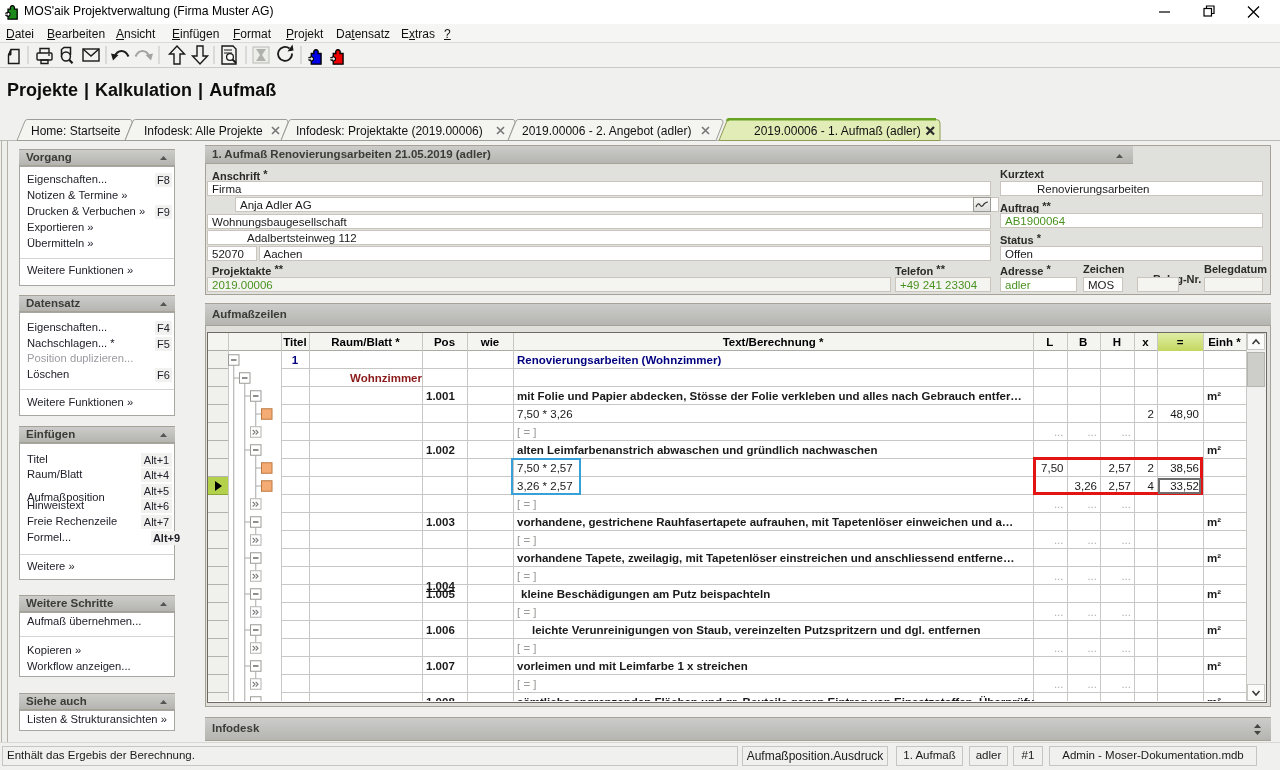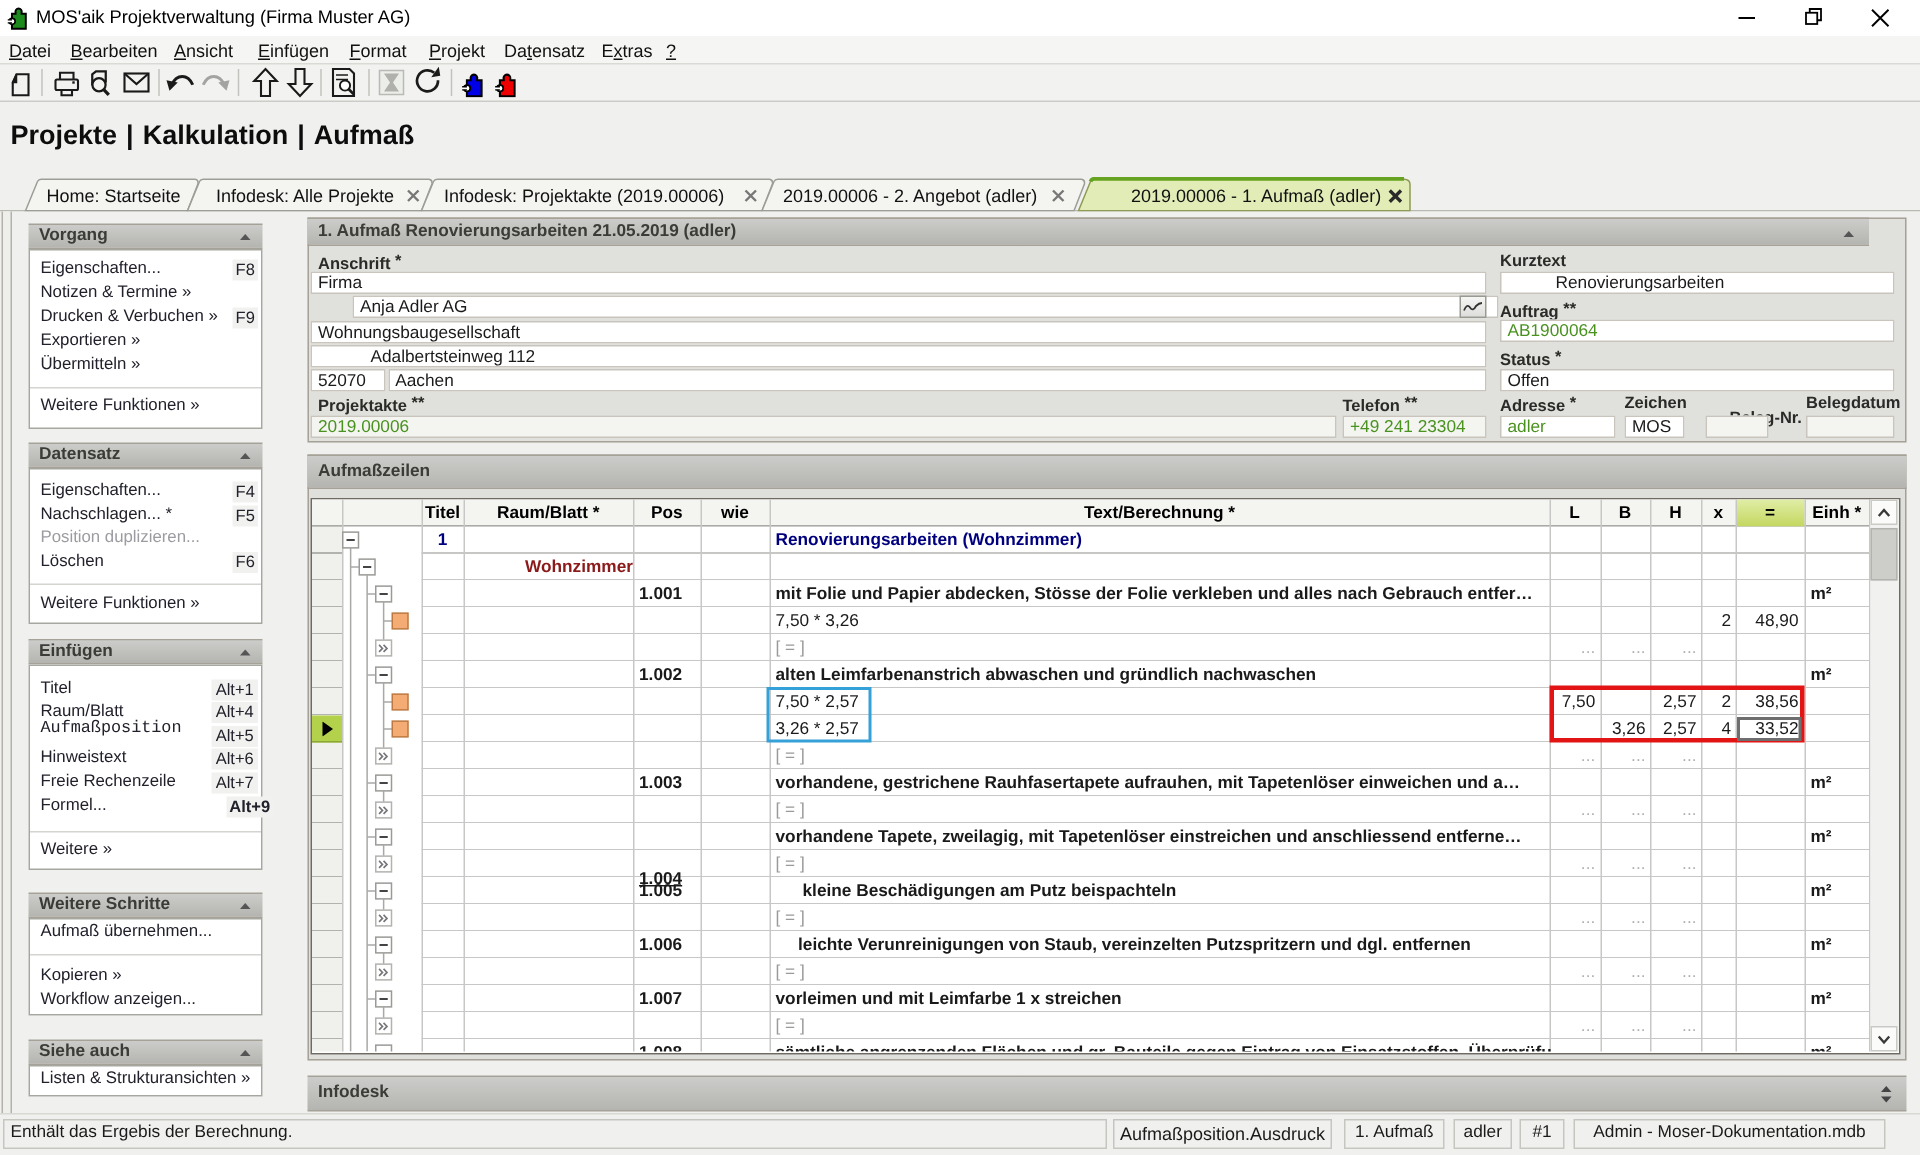--- a/index.html
+++ b/index.html
@@ -137,21 +137,21 @@
 <div class="abs" style="left:20px;top:389px;width:154px;height:1px;background:#d4d4d0;"></div>
 <div class="sideitem" style="left:27px;top:396px;">Weitere Funktionen »</div>
 <div class="abs hdrbar" style="left:19px;top:426px;width:156px;height:17px;padding:1px 0 0 7px;">Einfügen<svg style="position:absolute;right:7px;top:5px;" width="9" height="6">
       <path d="M1 5 L4.5 1 L8 5 Z" fill="#555"></path>
     </svg></div>
 <div class="abs panel" style="left:19px;top:443px;width:156px;height:137px;"></div>
 <div class="sideitem" style="left:27px;top:453px;">Titel</div>
 <div class="key" style="left:141px;top:452.5px;width:31px;height:14px;padding-top:1px;">Alt+1</div>
 <div class="sideitem" style="left:27px;top:468px;">Raum/Blatt</div>
 <div class="key" style="left:141px;top:467.5px;width:31px;height:14px;padding-top:1px;">Alt+4</div>
-<div class="sideitem" style="left:27px;top:480px;font-family:Liberation Mono, monospace;">Aufmaßposition</div>
+<div class="sideitem" style="left:27px;top:491px;">Aufmaßposition</div>
 <div class="key" style="left:141px;top:483.5px;width:31px;height:14px;padding-top:1px;">Alt+5</div>
 <div class="sideitem" style="left:27px;top:499px;">Hinweistext</div>
 <div class="key" style="left:141px;top:498.5px;width:31px;height:14px;padding-top:1px;">Alt+6</div>
 <div class="sideitem" style="left:27px;top:515px;">Freie Rechenzeile</div>
 <div class="key" style="left:141px;top:514.5px;width:31px;height:14px;padding-top:1px;">Alt+7</div>
 <div class="sideitem" style="left:27px;top:531px;">Formel...</div>
 <div class="key" style="left:151px;top:530.5px;width:31px;height:14px;padding-top:1px;font-weight:bold;">Alt+9</div>
 <div class="abs" style="left:20px;top:554px;width:154px;height:1px;background:#d4d4d0;"></div>
 <div class="sideitem" style="left:27px;top:560px;">Weitere »</div>
 <div class="abs hdrbar" style="left:19px;top:595px;width:156px;height:17px;padding:1px 0 0 7px;">Weitere Schritte<svg style="position:absolute;right:7px;top:5px;" width="9" height="6">
@@ -161,21 +161,21 @@
 <div class="sideitem" style="left:27px;top:615px;">Aufmaß übernehmen...</div>
 <div class="abs" style="left:20px;top:636px;width:154px;height:1px;background:#d4d4d0;"></div>
 <div class="sideitem" style="left:27px;top:644px;">Kopieren »</div>
 <div class="sideitem" style="left:27px;top:660px;">Workflow anzeigen...</div>
 <div class="abs hdrbar" style="left:19px;top:693px;width:156px;height:17px;padding:1px 0 0 7px;">Siehe auch<svg style="position:absolute;right:7px;top:5px;" width="9" height="6">
       <path d="M1 5 L4.5 1 L8 5 Z" fill="#555"></path>
     </svg></div>
 <div class="abs panel" style="left:19px;top:710px;width:156px;height:21px;"></div>
 <div class="sideitem" style="left:27px;top:713px;">Listen &amp; Strukturansichten »</div>
 <div class="abs" style="left:205px;top:145px;width:1066px;height:150px;background:#e0e0dc;border:1px solid #a6a298;"></div>
-<div class="abs hdrbar" style="left:205px;top:145px;width:1041px;height:19px;padding:2px 0 0 7px;">1. Aufmaß Renovierungsarbeiten 21.05.2019 (adler)<svg style="position:absolute;right:9px;top:7px;" width="9" height="6">
+<div class="abs hdrbar" style="left:205px;top:145px;width:928px;height:19px;padding:2px 0 0 7px;">1. Aufmaß Renovierungsarbeiten 21.05.2019 (adler)<svg style="position:absolute;right:9px;top:7px;" width="9" height="6">
       <path d="M1 5 L4.5 1 L8 5 Z" fill="#555"></path>
     </svg></div>
 <div class="lbl" style="left:212px;top:168px;">Anschrift <span style="vertical-align:2px;">*</span></div>
 <div class="fld" style="left:207px;top:180.5px;width:784px;height:15px;">Firma</div>
 <div class="fld" style="left:207px;top:197px;width:764px;height:15px;margin-left:28px;">Anja Adler AG</div>
 <div class="fld" style="left:207px;top:213.5px;width:784px;height:15px;">Wohnungsbaugesellschaft</div>
 <div class="fld" style="left:207px;top:229.5px;width:784px;height:15px;padding-left:39px;">Adalbertsteinweg 112</div>
 <div class="abs" style="left:973px;top:197px;width:18px;height:15px;background:linear-gradient(#f6f6f4,#dddddb);border:1px solid #9a9a94;"></div>
 <svg class="abs" style="left:975px;top:200px;" width="14" height="9" viewBox="0 0 14 9">
     <path d="M1 7 Q3 2 5 5 T9 4 Q11 2 13 2" fill="none" stroke="#333" stroke-width="1.2"></path>
@@ -273,21 +273,21 @@
 <div class="cell" style="left:1066.5px;top:534px;width:33.5px;text-align:right;padding-right:3px;color:#b0b0ae;">...</div>
 <div class="cell" style="left:1100px;top:534px;width:34px;text-align:right;padding-right:3px;color:#b0b0ae;">...</div>
 <div class="cell" style="left:422px;top:580px;width:45px;padding-left:4px;font-weight:bold;color:#1a1a1a;text-decoration:underline;">1.004</div>
 <div class="cell" style="left:513px;top:552px;width:519px;padding-left:4px;font-weight:bold;color:#1a1a1a;">vorhandene Tapete, zweilagig, mit Tapetenlöser einstreichen und anschliessend entferne…</div>
 <div class="cell" style="left:1203px;top:552px;width:43px;padding-left:4px;font-weight:bold;color:#1a1a1a;">m²</div>
 <div class="cell" style="left:513px;top:570px;width:520px;padding-left:4px;color:#9a9a98;">[ = ]</div>
 <div class="cell" style="left:1033px;top:570px;width:33.5px;text-align:right;padding-right:3px;color:#b0b0ae;">...</div>
 <div class="cell" style="left:1066.5px;top:570px;width:33.5px;text-align:right;padding-right:3px;color:#b0b0ae;">...</div>
 <div class="cell" style="left:1100px;top:570px;width:34px;text-align:right;padding-right:3px;color:#b0b0ae;">...</div>
 <div class="cell" style="left:422px;top:588px;width:45px;padding-left:4px;font-weight:bold;color:#1a1a1a;">1.005</div>
-<div class="cell" style="left:513px;top:588px;width:519px;padding-left:22px;font-weight:bold;color:#1a1a1a;">kleine Beschädigungen am Putz beispachteln</div>
+<div class="cell" style="left:513px;top:588px;width:519px;padding-left:8px;font-weight:bold;color:#1a1a1a;">kleine Beschädigungen am Putz beispachteln</div>
 <div class="cell" style="left:1203px;top:588px;width:43px;padding-left:4px;font-weight:bold;color:#1a1a1a;">m²</div>
 <div class="cell" style="left:513px;top:606px;width:520px;padding-left:4px;color:#9a9a98;">[ = ]</div>
 <div class="cell" style="left:1033px;top:606px;width:33.5px;text-align:right;padding-right:3px;color:#b0b0ae;">...</div>
 <div class="cell" style="left:1066.5px;top:606px;width:33.5px;text-align:right;padding-right:3px;color:#b0b0ae;">...</div>
 <div class="cell" style="left:1100px;top:606px;width:34px;text-align:right;padding-right:3px;color:#b0b0ae;">...</div>
 <div class="cell" style="left:422px;top:624px;width:45px;padding-left:4px;font-weight:bold;color:#1a1a1a;">1.006</div>
 <div class="cell" style="left:528px;top:624px;width:519px;padding-left:4px;font-weight:bold;color:#1a1a1a;">leichte Verunreinigungen von Staub, vereinzelten Putzspritzern und dgl. entfernen</div>
 <div class="cell" style="left:1203px;top:624px;width:43px;padding-left:4px;font-weight:bold;color:#1a1a1a;">m²</div>
 <div class="cell" style="left:513px;top:642px;width:520px;padding-left:4px;color:#9a9a98;">[ = ]</div>
 <div class="cell" style="left:1033px;top:642px;width:33.5px;text-align:right;padding-right:3px;color:#b0b0ae;">...</div>

